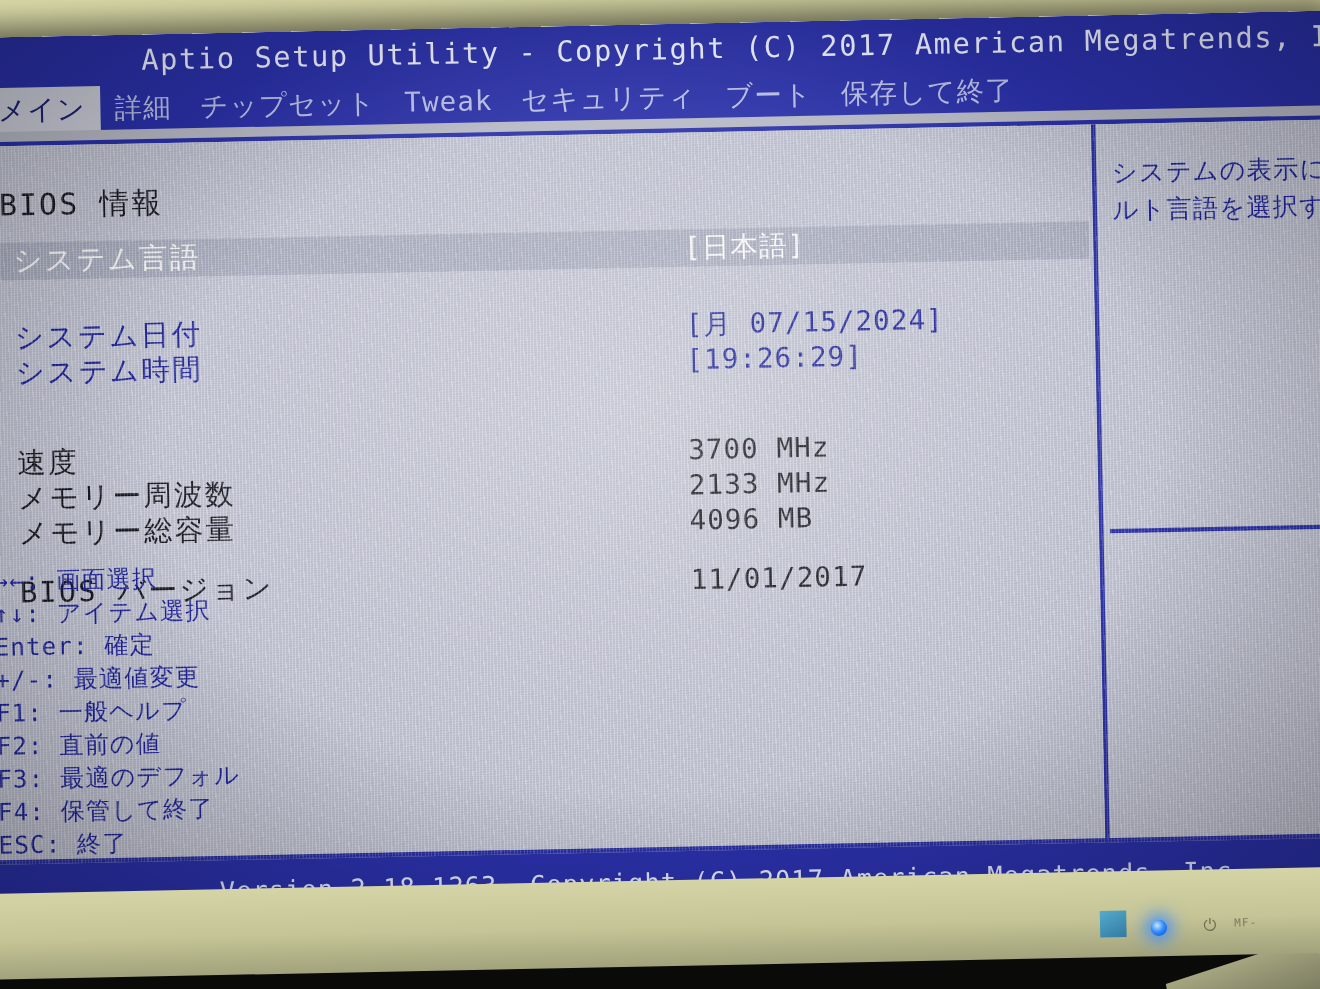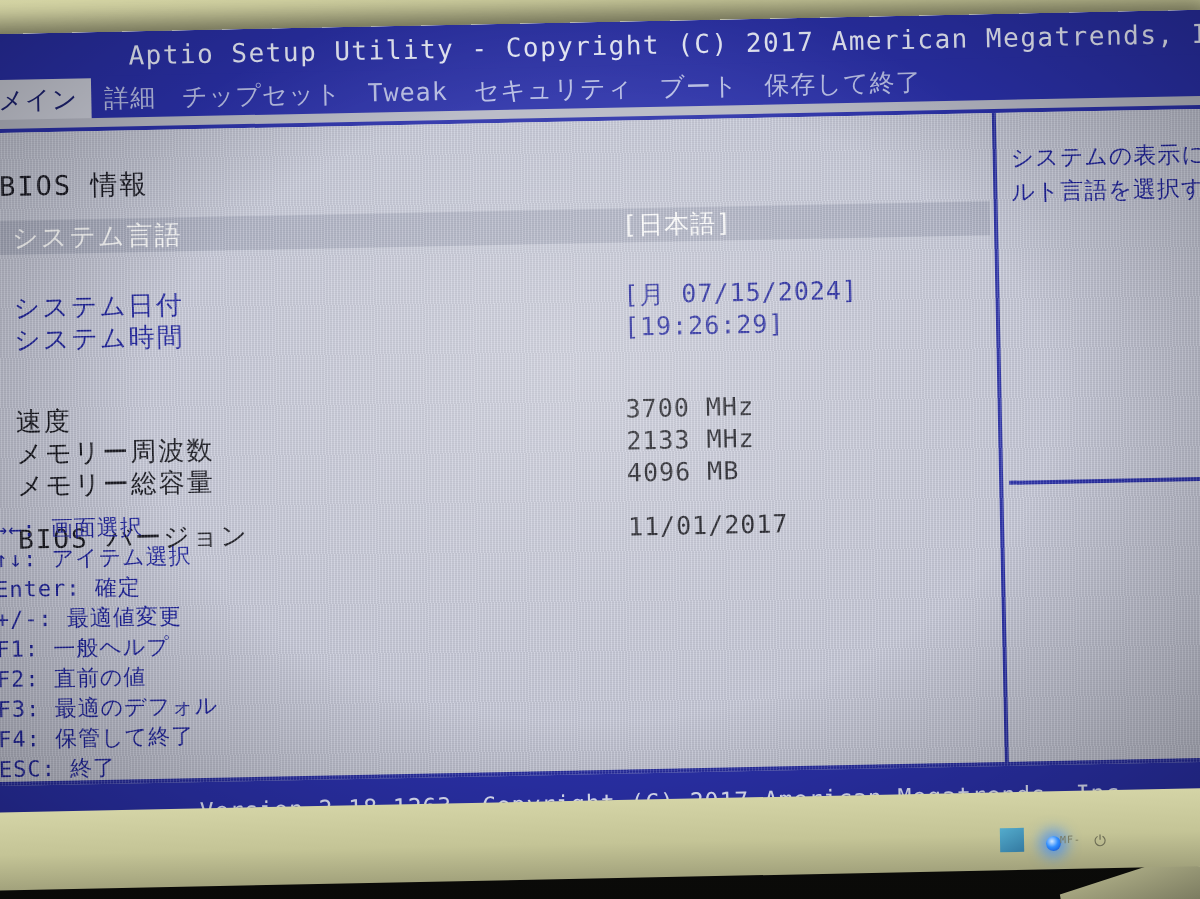--- a/index.html
+++ b/index.html
@@ -81,21 +81,21 @@
     left: 1000px;
     top: 828px;
     width: 24px;
     height: 24px;
     background: linear-gradient(150deg, #3fa7d6, #1d6fa5);
     opacity: .85;
     transform: rotate(-1deg);
   }
   .bezel-label {
     position: absolute;
-    left: 1060px;
+    left: 1122px;
     top: 834px;
     font-size: 10px;
     color: #7a7a60;
     letter-spacing: 1px;
     transform: rotate(-1deg);
   }
 
   .stand {
     position: absolute;
     left: 1060px;

